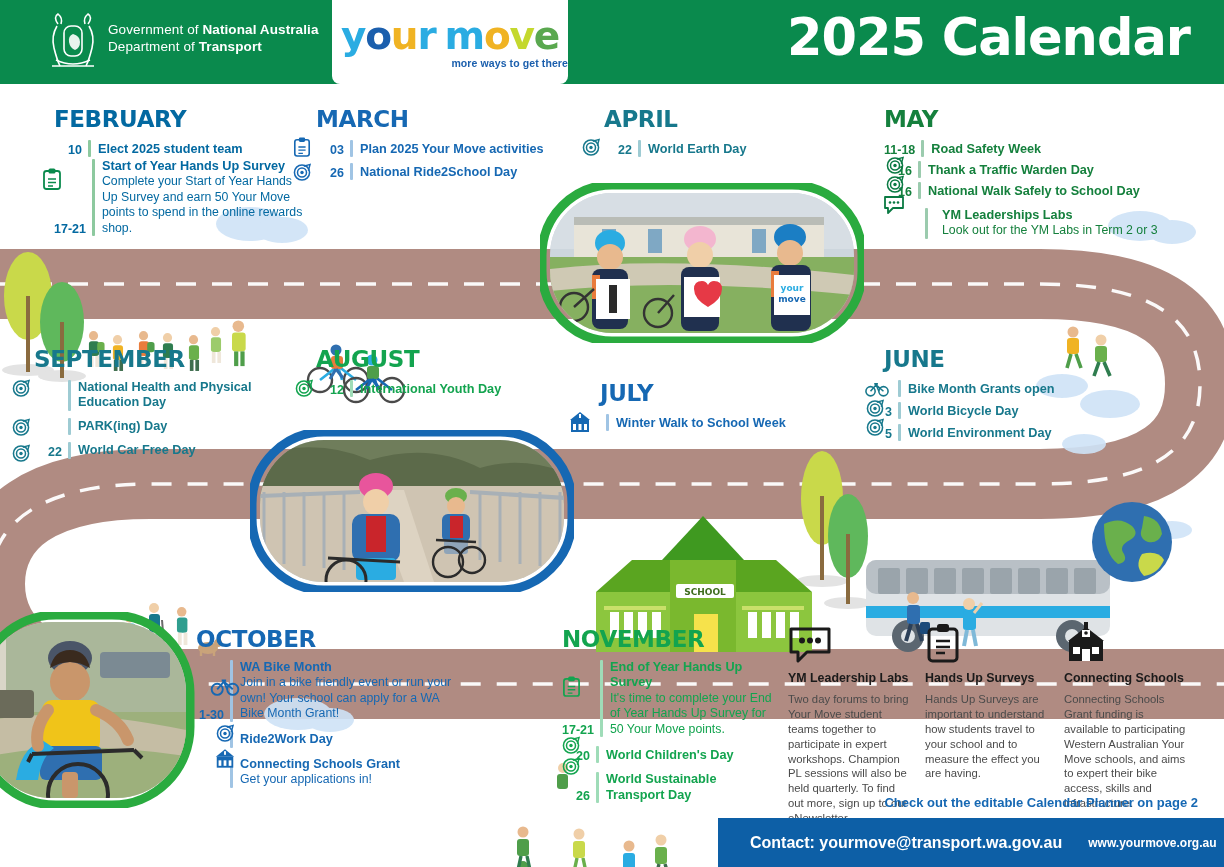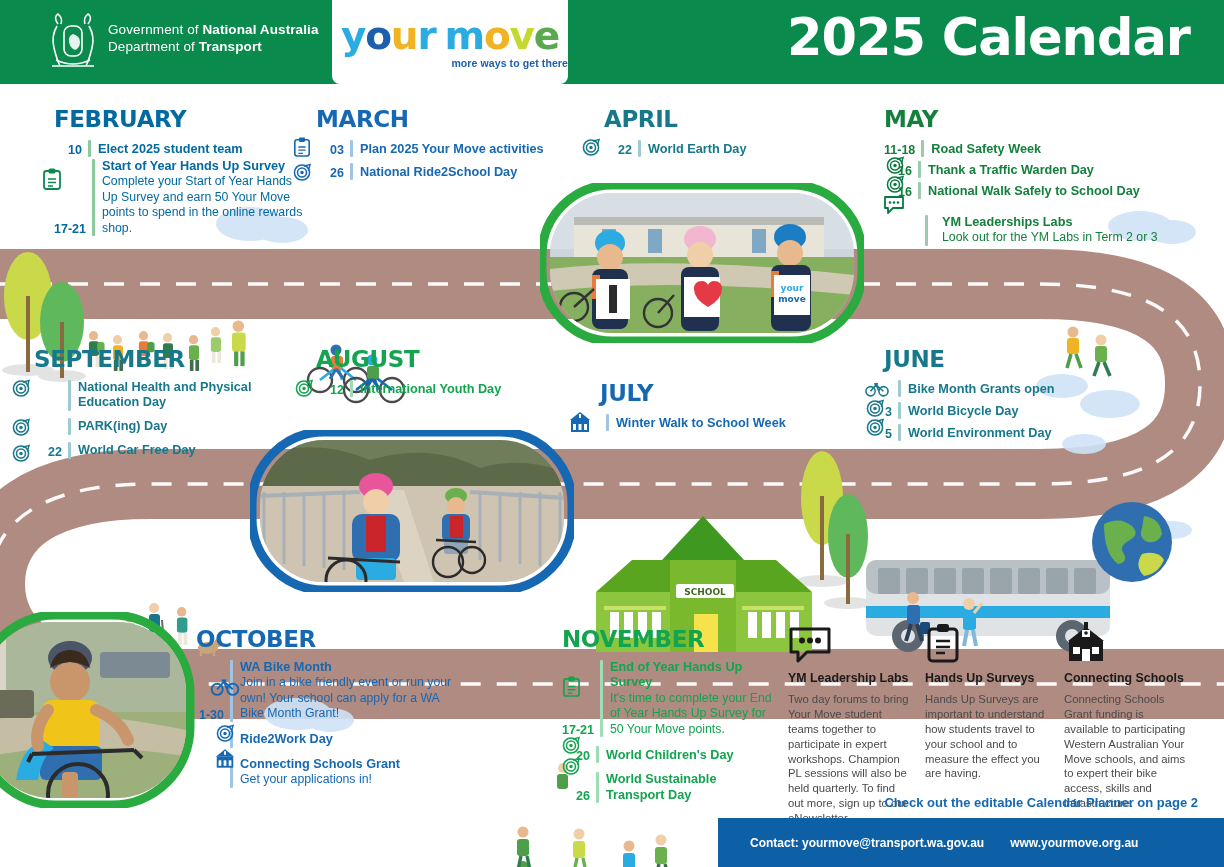--- a/index.html
+++ b/index.html
@@ -87,21 +87,21 @@
   .ib-text { font-size:11.3px; color:#4a4a4a; line-height:1.32; }
 
   .planner-note {
     position:absolute; right:26px; top:795px;
     font-size:13px; font-weight:700; color:#1668b3;
   }
   .footer-bar {
     position:absolute; left:718px; top:818px; width:506px; height:49px;
     background:#0d5fa6; display:flex; align-items:center;
   }
-  .footer-bar .f1 { color:#fff; font-size:12px; font-weight:700; margin-left:32px;}
+  .footer-bar .f1 { color:#fff; font-size:16px; font-weight:700; margin-left:32px;}
   .footer-bar .f2 { color:#fff; font-size:12px; font-weight:700; margin-left:26px;}
 
   .illu { position:absolute; }
 </style>
 </head>
 <body>
 
 <div class="page">
 
   <svg class="road-layer" viewBox="0 0 1224 783" width="1224" height="783" aria-hidden="true">
@@ -638,21 +638,21 @@
           <div class="evt-title">Thank a Traffic Warden Day</div>
         </div>
     </div>
     <div class="evt" style="margin-top:4px;">
       <div class="evt-date">16</div>
       <div class="evt-bar"></div>
       <div class="evt-body">
           <div class="evt-title">National Walk Safely to School Day</div>
         </div>
     </div>
-    <div class="evt" style="margin-top:16px;gap:7px;">
+    <div class="evt" style="margin-top:9px;gap:7px;">
       <div class="evt-date"></div>
       <div class="evt-bar"></div>
       <div class="evt-body">
         <div class="evt-title">YM Leaderships Labs</div>
         <div class="evt-sub">Look out for the YM Labs in Term 2 or 3</div>
       </div>
     </div>
   </div>
   <svg class="illu" style="left:886px; top:156px;" width="18" height="19" viewBox="0 0 20 20">
     <circle cx="10" cy="10" r="8.4" fill="none" stroke="#0a7a43" stroke-width="1.7"></circle>

